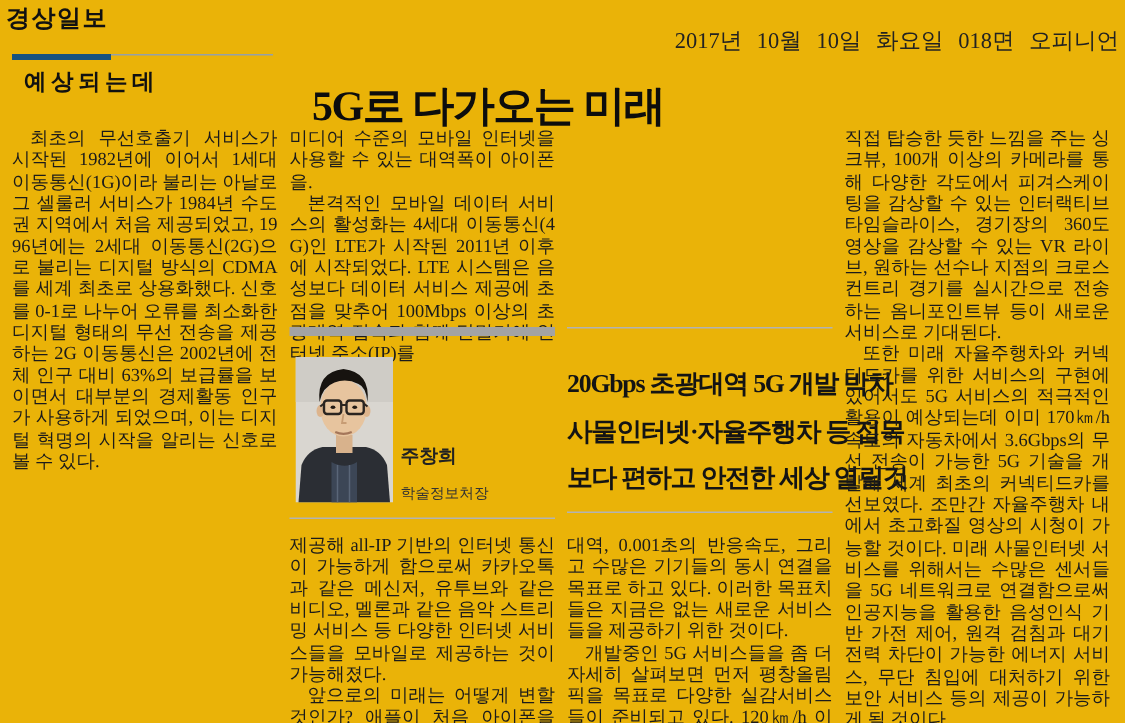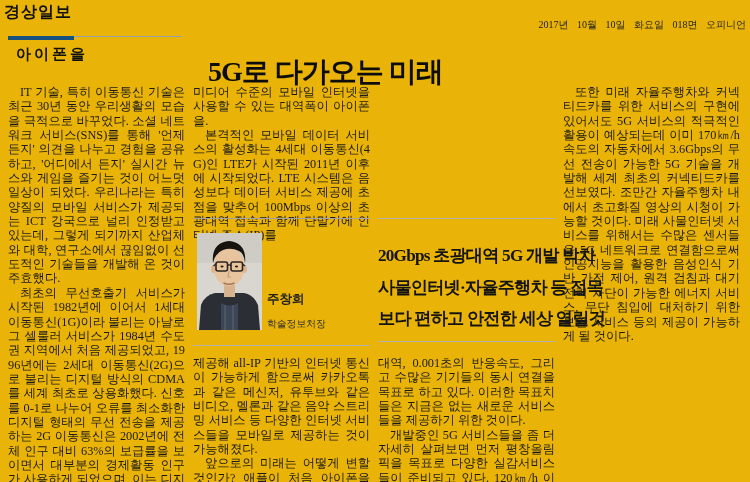--- a/index.html
+++ b/index.html
@@ -9,21 +9,21 @@
     margin:0 auto;
   }
   
   .masthead{
     position:absolute;left:4px;top:2px;
     font-family:"Liberation Sans", sans-serif;font-weight:bold;
     font-size:16px;letter-spacing:1px;color:#111;
   }
   .dateline{
     position:absolute;right:4px;top:18px;
-    font-size:10px;word-spacing:6px;color:#222;
+    font-size:15px;word-spacing:6px;color:#222;
   }
   
   .section-tag{position:absolute;left:8px;top:36px;width:174px;}
   .section-rule{position:relative;height:4px;}
   .section-rule .gray{position:absolute;left:0;top:0;width:100%;height:1px;background:#93a0aa;}
   .section-rule .blue{position:absolute;left:0;top:0;width:66px;height:4px;}
   .section-label{
     margin-top:5px;padding-left:8px;
     font-family:"Liberation Sans", sans-serif;font-weight:bold;
     font-size:15px;letter-spacing:3px;color:#111;
@@ -44,21 +44,21 @@
   .col p.ind{text-indent:12px;}
   .col1{left:8px;  top:85px;}
   .col2t{left:193px;top:85px;}
   .col2b{left:193px;top:356px;}
   .col3t{left:378px;top:85px;}
   .col3b{left:378px;top:356px;}
   .col4{left:563px; top:85px;}
   
   .author-block{
     position:absolute;left:193px;top:218px;width:177px;height:128px;
-    border-top:1px solid #a3a3a3;border-bottom:1px solid #b3b3b3;
+    border-top:6px solid #a3a3a3;border-bottom:1px solid #b3b3b3;
     box-sizing:border-box;
   }
   .author-photo{position:absolute;left:4px;top:14px;width:65px;height:97px;display:block;}
   .author-name{
     position:absolute;left:74px;top:72px;
     font-family:"Liberation Sans", sans-serif;font-weight:bold;
     font-size:12.5px;color:#222;
   }
   .author-affil{
     position:absolute;left:74px;top:88px;width:100px;
@@ -87,27 +87,26 @@
 <div class="page">
 
   <div class="masthead">경상일보</div>
   <div class="dateline">2017년 10월 10일 화요일 018면 오피니언</div>
 
   <div class="section-tag">
     <div class="section-rule">
       <span class="gray"></span>
       <span class="blue" style="background:#17527e;"></span>
     </div>
-    <div class="section-label">아이폰을</div>
+    <div class="section-label">예상되는데</div>
   </div>
 
   <h1 class="headline">5G로 다가오는 미래</h1>
 
   <div class="col col1">
-    <p class="ind">IT 기술, 특히 이동통신 기술은 최근 30년 동안 우리생활의 모습을 극적으로 바꾸었다. 소셜 네트워크 서비스(SNS)를 통해 '언제든지' 의견을 나누고 경험을 공유하고, '어디에서 든지' 실시간 뉴스와 게임을 즐기는 것이 어느덧 일상이 되었다. 우리나라는 특히 양질의 모바일 서비스가 제공되는 ICT 강국으로 널리 인정받고 있는데, 그렇게 되기까지 산업체와 대학, 연구소에서 끊임없이 선도적인 기술들을 개발해 온 것이 주효했다.</p>
     <p class="ind">최초의 무선호출기 서비스가 시작된 1982년에 이어서 1세대 이동통신(1G)이라 불리는 아날로그 셀룰러 서비스가 1984년 수도권 지역에서 처음 제공되었고, 1996년에는 2세대 이동통신(2G)으로 불리는 디지털 방식의 CDMA를 세계 최초로 상용화했다. 신호를 0-1로 나누어 오류를 최소화한 디지털 형태의 무선 전송을 제공하는 2G 이동통신은 2002년에 전체 인구 대비 63%의 보급률을 보이면서 대부분의 경제활동 인구가 사용하게 되었으며, 이는 디지털 혁명의 시작을 알리는 신호로 볼 수 있다.</p>
 
   </div>
 
   <div class="col col2t">
     <p>미디어 수준의 모바일 인터넷을 사용할 수 있는 대역폭이 아이폰을.</p>
     <p class="ind">본격적인 모바일 데이터 서비스의 활성화는 4세대 이동통신(4G)인 LTE가 시작된 2011년 이후에 시작되었다. LTE 시스템은 음성보다 데이터 서비스 제공에 초점을 맞추어 100Mbps 이상의 초광대역 접속과 함께 단말기에 인터넷 주소(IP)를</p>
   </div>
 
   <div class="author-block">
@@ -157,17 +156,18 @@
     <div class="quote-line">사물인터넷·자율주행차 등 접목</div>
     <div class="quote-line">보다 편하고 안전한 세상 열릴것</div>
   </div>
 
   <div class="col col3b">
     <p>대역, 0.001초의 반응속도, 그리고 수많은 기기들의 동시 연결을 목표로 하고 있다. 이러한 목표치들은 지금은 없는 새로운 서비스들을 제공하기 위한 것이다.</p>
     <p class="ind">개발중인 5G 서비스들을 좀 더 자세히 살펴보면 먼저 평창올림픽을 목표로 다양한 실감서비스들이 준비되고 있다. 120㎞/h 이상의 활주속도를 가지는 봅슬레이를</p>
   </div>
 
   <div class="col col4">
+    <p>직접 탑승한 듯한 느낌을 주는 싱크뷰, 100개 이상의 카메라를 통해 다양한 각도에서 피겨스케이팅을 감상할 수 있는 인터랙티브 타임슬라이스, 경기장의 360도 영상을 감상할 수 있는 VR 라이브, 원하는 선수나 지점의 크로스컨트리 경기를 실시간으로 전송하는 옴니포인트뷰 등이 새로운 서비스로 기대된다.</p>
     <p class="ind">또한 미래 자율주행차와 커넥티드카를 위한 서비스의 구현에 있어서도 5G 서비스의 적극적인 활용이 예상되는데 이미 170㎞/h 속도의 자동차에서 3.6Gbps의 무선 전송이 가능한 5G 기술을 개발해 세계 최초의 커넥티드카를 선보였다. 조만간 자율주행차 내에서 초고화질 영상의 시청이 가능할 것이다. 미래 사물인터넷 서비스를 위해서는 수많은 센서들을 5G 네트워크로 연결함으로써 인공지능을 활용한 음성인식 기반 가전 제어, 원격 검침과 대기전력 차단이 가능한 에너지 서비스, 무단 침입에 대처하기 위한 보안 서비스 등의 제공이 가능하게 될 것이다.</p>
 
   </div>
 
 </div>
 
 </body></html>

